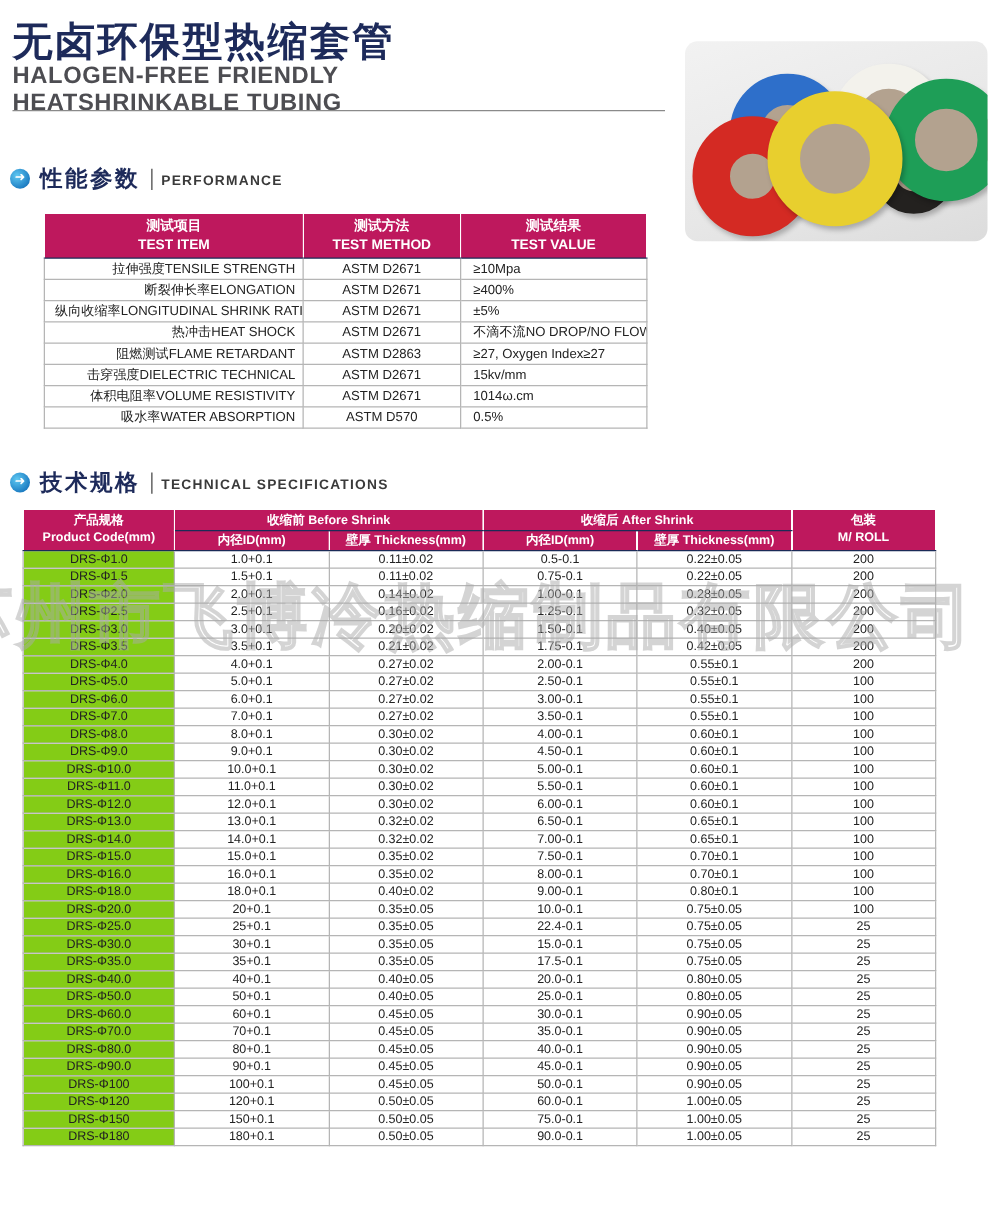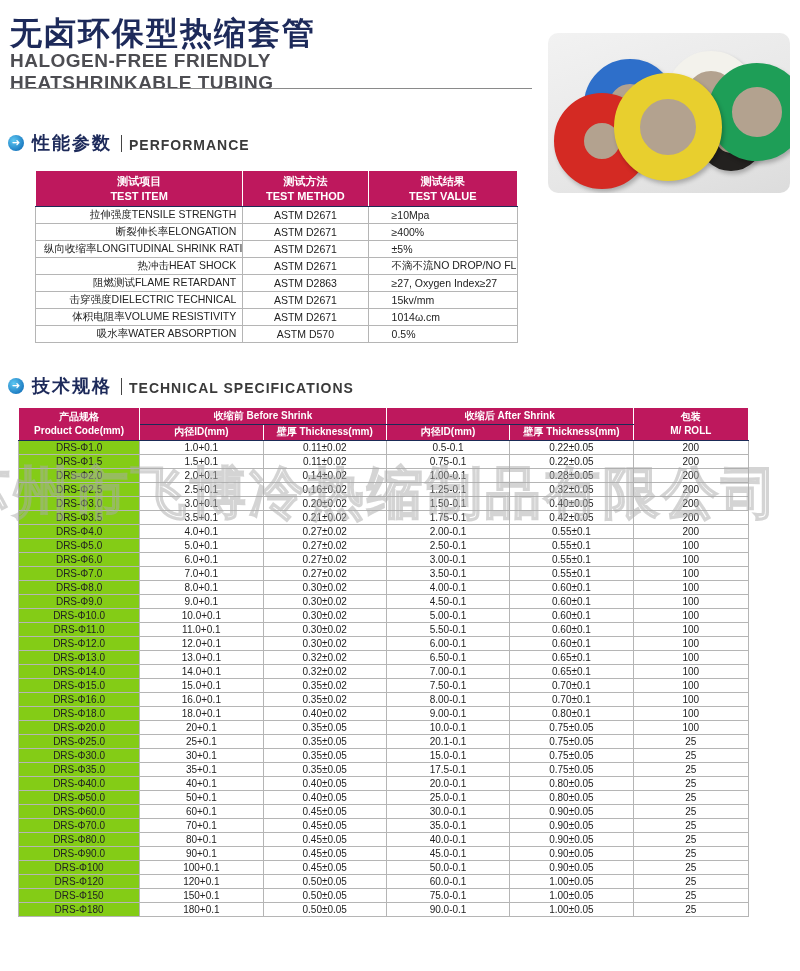--- a/index.html
+++ b/index.html
@@ -46,36 +46,36 @@
   .section-header.s1 { top:131px; }
   .section-header.s2 { top:374px; }
   .section-icon {
     width:16px; height:16px; border-radius:50%;
     background:radial-gradient(circle at 35% 35%,#5ec8f2,#1f7fc4 70%,#0f5ea0);
     color:#fff; font-size:10px; line-height:16px; text-align:center;
     margin-right:8px; flex:0 0 auto;
   }
   .section-cn { font-size:18px; font-weight:bold; color:#1d2a5a; letter-spacing:2px; }
   .section-sep { width:1px; height:17px; background:#444; margin:0 7px 0 9px; }
-  .section-en { font-size:14px; font-weight:bold; color:#3a3a3a; letter-spacing:1px; margin-top:3px; }
+  .section-en { font-size:11px; font-weight:bold; color:#3a3a3a; letter-spacing:1px; margin-top:3px; }
   
   table { border-collapse:collapse; table-layout:fixed; }
   th,td { overflow:hidden; white-space:nowrap; }
   thead th {
     background:#be185d; color:#ffffff; font-weight:bold;
     border:1px solid rgba(255,255,255,0.35); border-bottom:1px solid #1b2b57;
   }
   tbody td { border:1px solid #b5b5b5; background:#fff; }
   
   .perf-table { position:absolute; left:35px; top:170px; width:483px; font-size:10.5px; }
   .perf-table thead th { height:36px; font-size:11px; line-height:1.35; }
   .perf-table tbody td { height:17px; padding:1px 6px; color:#222; }
   .perf-table tbody td:nth-child(1) { text-align:right;  padding-left:8px; }
   .perf-table tbody td:nth-child(2) { text-align:center; }
-  .perf-table tbody td:nth-child(3) { text-align:left; padding-left:23px; }
+  .perf-table tbody td:nth-child(3) { text-align:left; padding-left:10px; }
   
   .spec-table { position:absolute; left:18px; top:407px; width:731px; font-size:10px; }
   .spec-table thead th { height:16px; font-size:10px; }
   .spec-table thead th.tall { height:33px; line-height:1.4; }
   .spec-table tbody td { height:13px; line-height:13px; padding:0 2px; text-align:center; color:#222; }
   .spec-table tbody td:first-child { background:#84cc16; }
   
   .watermark {
     position:absolute; left:-46px; top:456px; width:900px; z-index:9;
     font-size:56px; font-weight:bold; letter-spacing:3px; white-space:nowrap;
@@ -377,21 +377,21 @@
         <td>20+0.1</td>
         <td>0.35±0.05</td>
         <td>10.0-0.1</td>
         <td>0.75±0.05</td>
         <td>100</td>
       </tr>
       <tr>
         <td>DRS-Φ25.0</td>
         <td>25+0.1</td>
         <td>0.35±0.05</td>
-        <td>20.1-0.1</td>
+        <td>22.4-0.1</td>
         <td>0.75±0.05</td>
         <td>25</td>
       </tr>
       <tr>
         <td>DRS-Φ30.0</td>
         <td>30+0.1</td>
         <td>0.35±0.05</td>
         <td>15.0-0.1</td>
         <td>0.75±0.05</td>
         <td>25</td>

